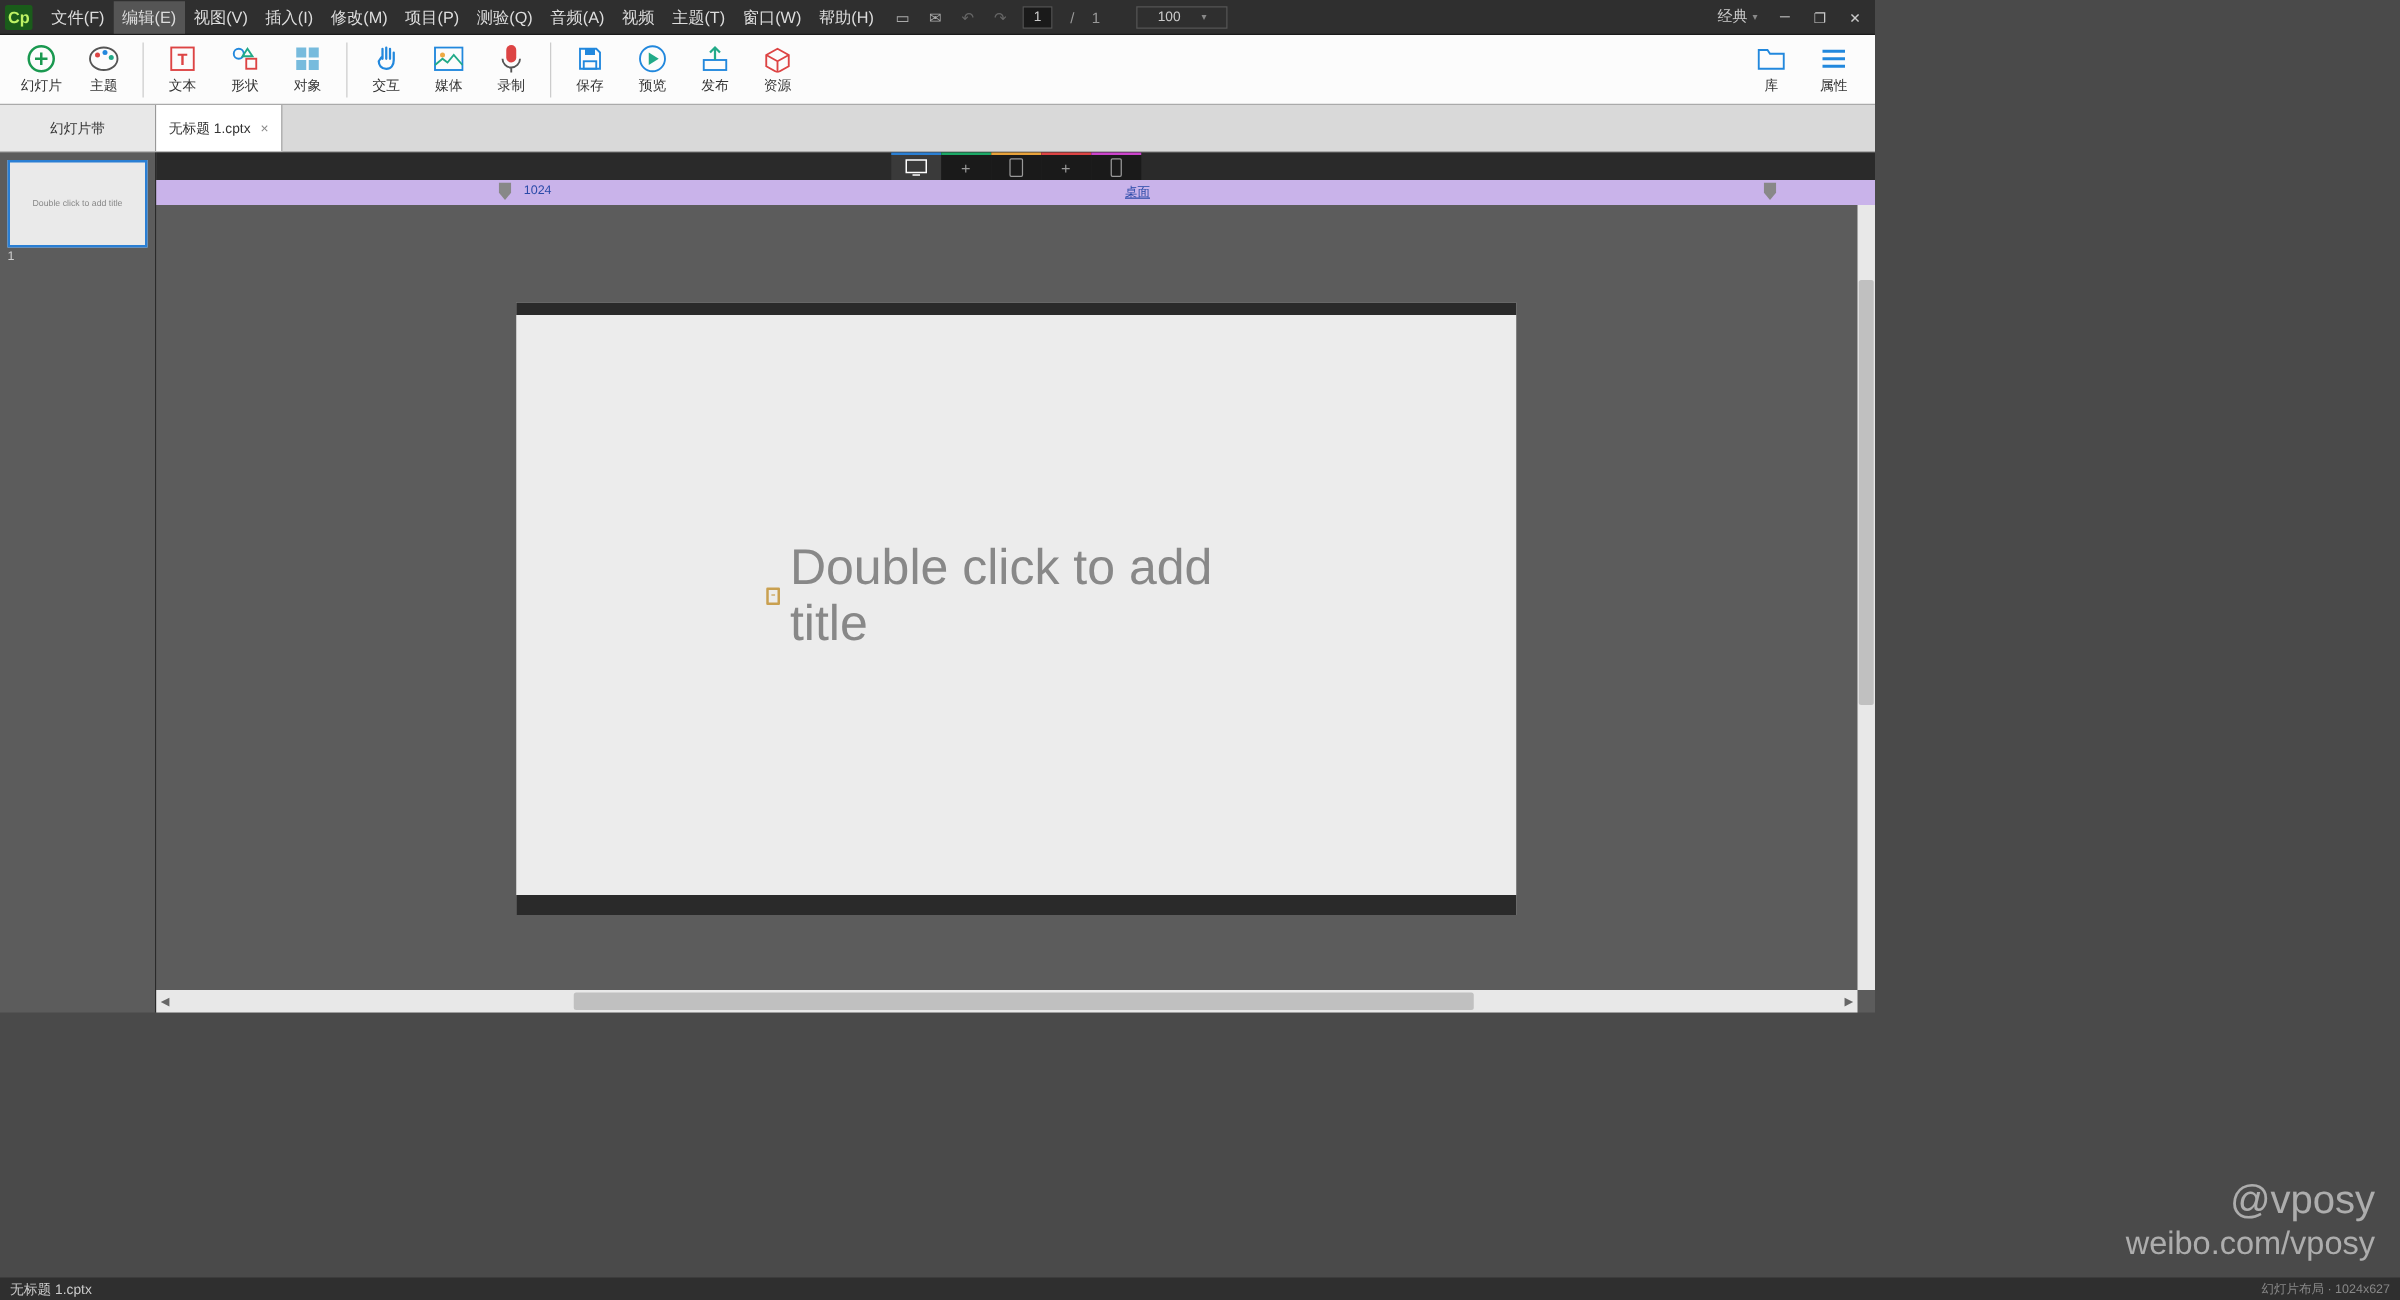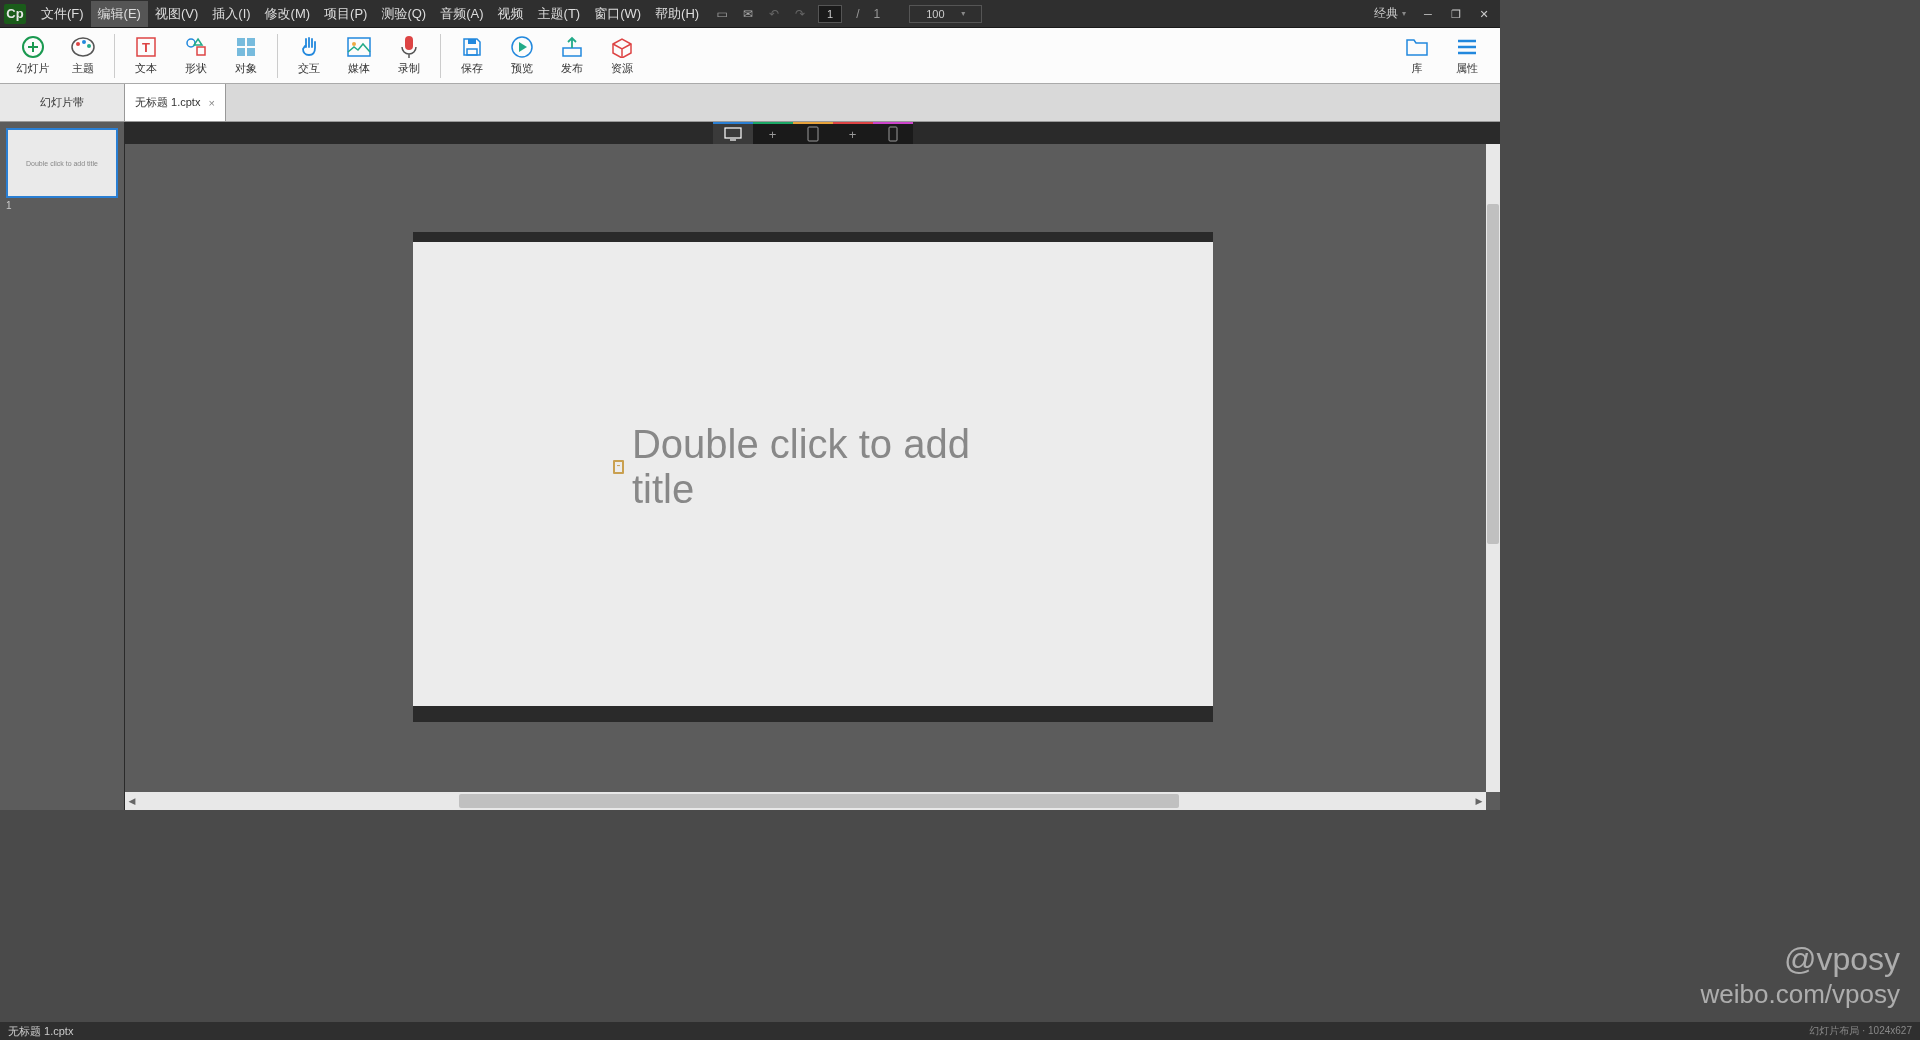--- a/index.html
+++ b/index.html
@@ -1,20 +1,20 @@
 <!DOCTYPE html>
 <html><head>
 <meta charset="utf-8">
 <style>
 * { margin:0; padding:0; box-sizing:border-box; font-family:"Microsoft YaHei",Arial,sans-serif; }
 body { background:#4a4a4a; width:1500px; height:812px; overflow:hidden; font-size:12px; color:#ccc; }
 
 
 .menubar { height:28px; background:#2f2f2f; display:flex; align-items:center; padding:0 4px; border-bottom:1px solid #1a1a1a; }
-.logo { width:22px; height:20px; background:#1a5c1a; color:#e5e5e5; font-weight:bold; font-size:13px; display:flex; align-items:center; justify-content:center; border-radius:2px; margin-right:8px; }
+.logo { width:22px; height:20px; background:#1a5c1a; color:#bef264; font-weight:bold; font-size:13px; display:flex; align-items:center; justify-content:center; border-radius:2px; margin-right:8px; }
 .menu-item { padding:4px 7px; color:#ddd; font-size:13px; cursor:default; }
 .menu-item.active { background:#555; }
 .menubar-icons { display:flex; align-items:center; gap:10px; margin-left:8px; }
 .mb-icon { width:16px; height:14px; display:flex; align-items:center; justify-content:center; color:#aaa; font-size:12px; }
 .page-box { width:24px; height:18px; background:#1a1a1a; border:1px solid #555; color:#ccc; display:flex; align-items:center; justify-content:center; font-size:11px; }
 .page-sep { margin:0 4px; color:#999; }
 .zoom-box { width:73px; height:18px; background:#2f2f2f; border:1px solid #555; color:#ccc; display:flex; align-items:center; padding:0 16px; font-size:11px;margin-left:19px; }
 .zoom-arr { margin-left:auto; font-size:8px; color:#888; }
 .menubar-right { margin-left:auto; display:flex; align-items:flex-end; gap:4px; }
 .workspace-sel { padding:2px 6px; color:#ccc; font-size:12px; display:flex; align-items:center; gap:4px; }
@@ -301,20 +301,32 @@
         <div class="dev-tab c3">
             <span>+</span>
           </div>
         <div class="dev-tab c4">
             <svg width="10" height="16">
               <rect x="1" y="1" width="8" height="14" rx="1" fill="none" stroke="#999" stroke-width="1"></rect>
             </svg>
           </div>
       </div>
     </div>
+    <div class="ruler-bar">
+      <div class="ruler-inner">
+        <svg class="ruler-handle" style="left:-6px" width="10" height="14">
+            <path d="M0 0h10v8l-5 6-5-6z" fill="#888"></path>
+          </svg>
+        <div class="ruler-val">1024</div>
+        <div class="ruler-label">桌面</div>
+        <svg class="ruler-handle" style="right:-6px" width="10" height="14">
+            <path d="M0 0h10v8l-5 6-5-6z" fill="#888"></path>
+          </svg>
+      </div>
+    </div>
     <div class="canvas-scroll">
       <div class="slide">
         <div class="slide-top"></div>
         <div class="slide-title">
           <div class="title-marker"></div>
           <span>Double click to add title</span>
         </div>
         <div class="slide-bot"></div>
       </div>
       <div class="vscroll">

